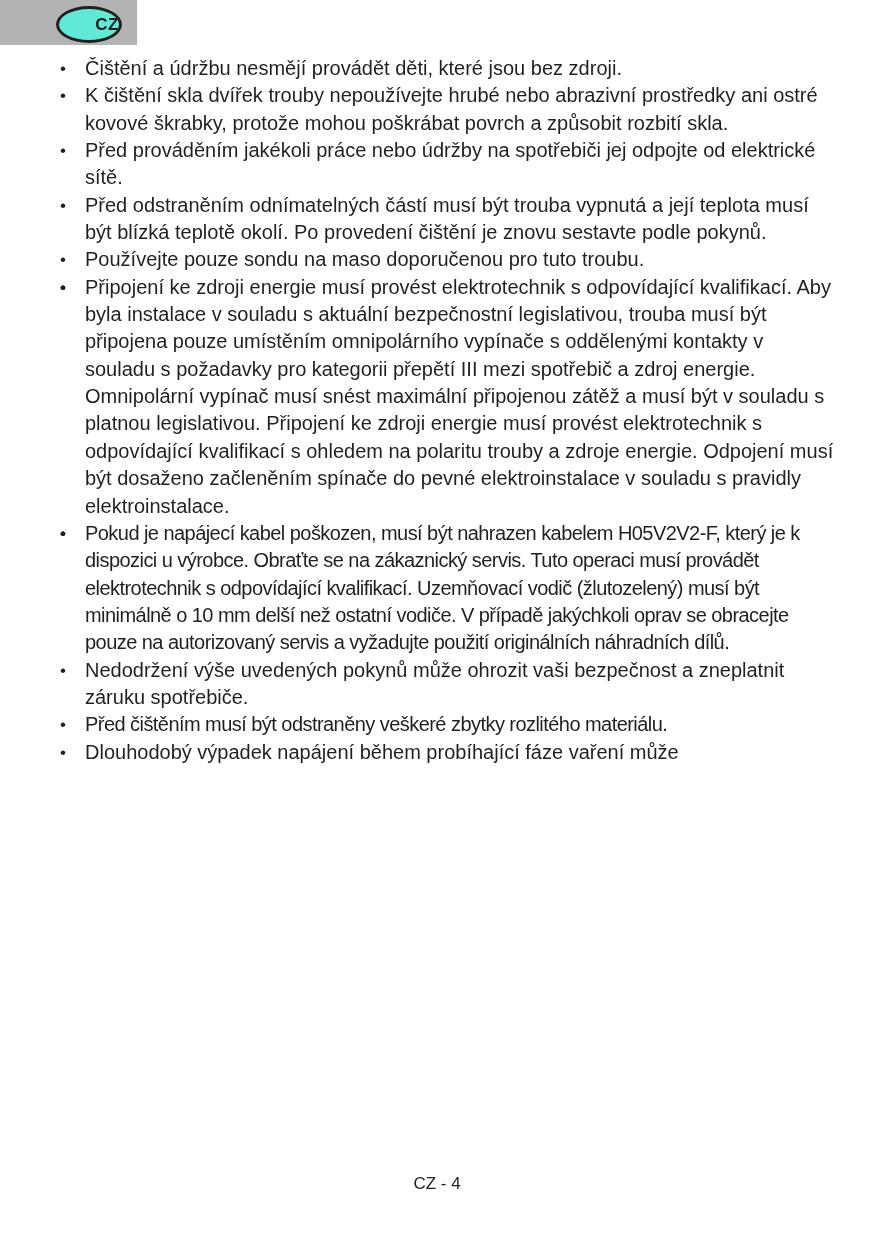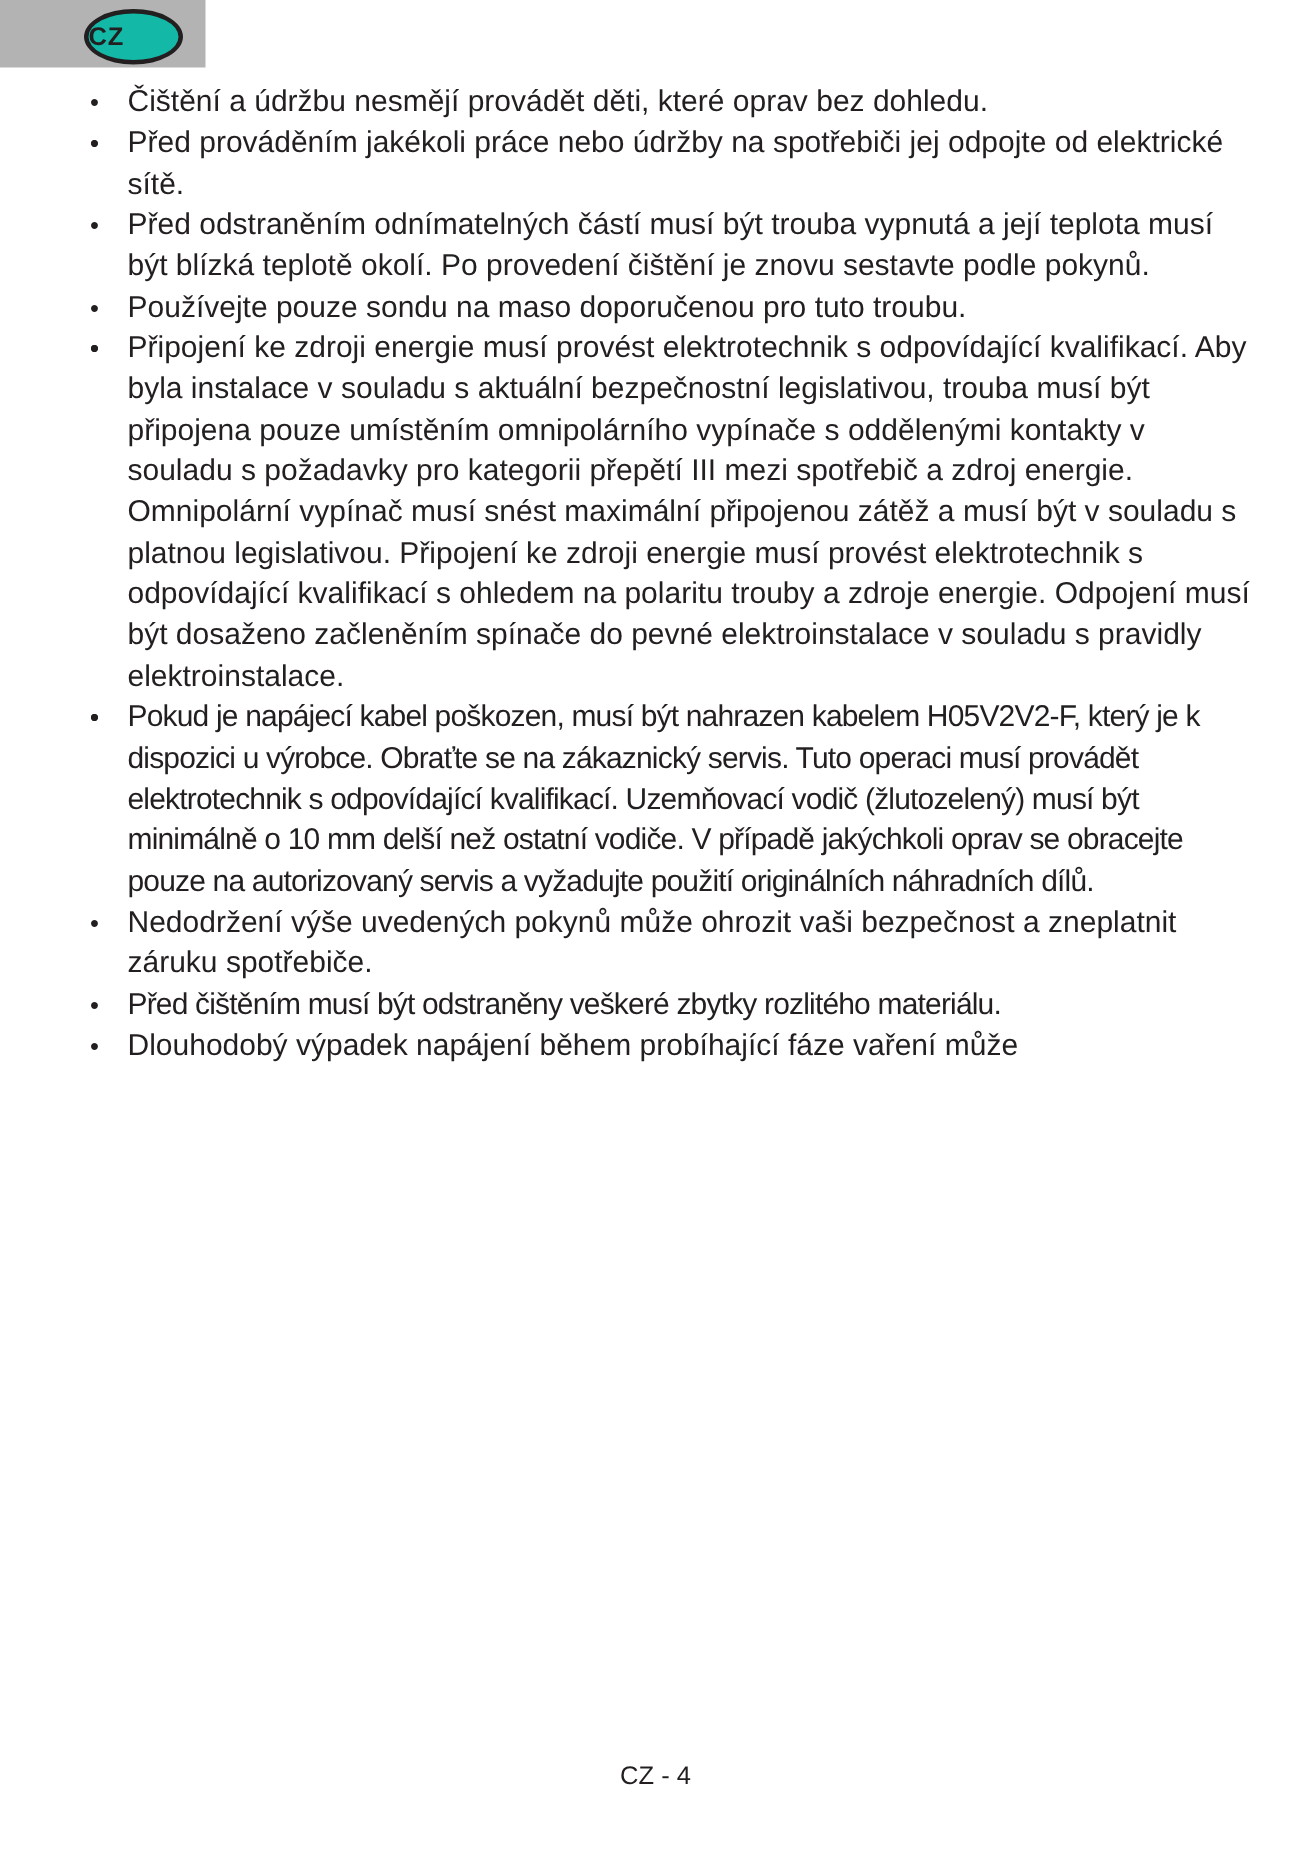--- a/index.html
+++ b/index.html
@@ -19,26 +19,26 @@
       width: 137px;
       height: 45px;
       background: #b3b3b3;
     }
     .cz-badge {
       position: absolute;
       top: 6px;
       left: 56px;
       width: 66px;
       height: 37px;
-      background: #14b8a6;
+      background: #5eead4;
       border: 3px solid #231f20;
       border-radius: 50%;
       display: flex;
       align-items: center;
-      justify-content: flex-start;
+      justify-content: flex-end;
       font-weight: bold;
       font-size: 17px;
       letter-spacing: 0.5px;
       color: #231f20;
     }
     .content {
       position: absolute;
       top: 55px;
       left: 57px;
       width: 780px;
@@ -79,24 +79,25 @@
 <div class="top-bar"></div>
 
 <div class="cz-badge">
   <span>CZ</span>
 </div>
 
 <div class="content">
   <ul class="bullet-list">
     <li class="bullet-item">
       <span class="marker">•</span>
-      <span>Čištění a údržbu nesmějí provádět děti, které oprav bez dohledu.</span>
+      <span>Čištění a údržbu nesmějí provádět děti, které jsou bez zdroji.</span>
     </li>
     <li class="bullet-item">
       <span class="marker">•</span>
+      <span>K čištění skla dvířek trouby nepoužívejte hrubé nebo abrazivní prostředky ani ostré kovové škrabky, protože mohou poškrábat povrch a způsobit rozbití skla.</span>
     </li>
     <li class="bullet-item">
       <span class="marker">•</span>
       <span>Před prováděním jakékoli práce nebo údržby na spotřebiči jej odpojte od elektrické sítě.</span>
     </li>
     <li class="bullet-item">
       <span class="marker">•</span>
       <span>Před odstraněním odnímatelných částí musí být trouba vypnutá a její teplota musí být blízká teplotě okolí. Po provedení čištění je znovu sestavte podle pokynů.</span>
     </li>
     <li class="bullet-item">

